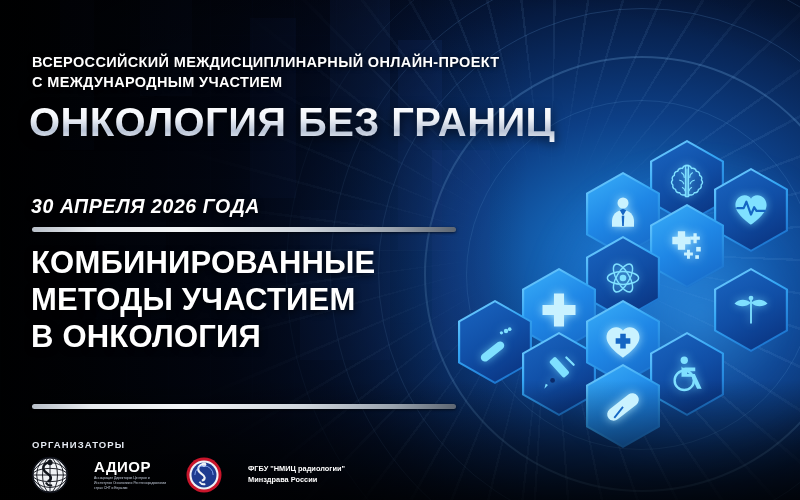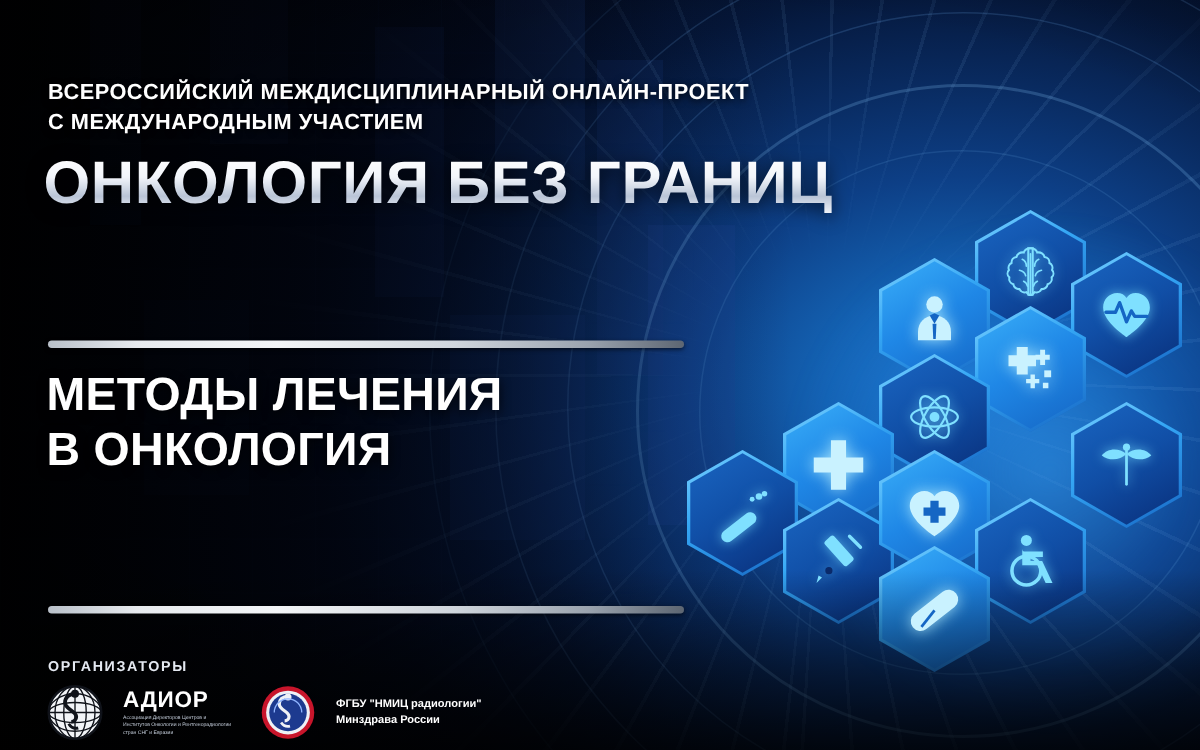--- a/index.html
+++ b/index.html
@@ -78,21 +78,21 @@
 
   .headline{position:absolute;left:31px;top:222px;width:470px;
     color:#ffffff;font-size:31px;font-weight:bold;line-height:1.19;
     letter-spacing:.2px;text-shadow:0 2px 7px rgba(0,0,0,.85);}
   .headline span{display:block;}
 
   
   .org-label{position:absolute;left:32px;top:416px;color:#e4e9f1;
     font-size:9.5px;font-weight:bold;letter-spacing:1.1px;text-transform:uppercase;}
   .orgs{position:absolute;left:30px;top:432px;display:flex;align-items:center;gap:16px;}
-  .org{display:flex;align-items:center;gap:12px;}
+  .org{display:flex;align-items:center;gap:24px;}
   .mark{width:40px;height:40px;flex:0 0 40px;position:relative;}
   .mark svg{display:block;width:40px;height:40px;}
   .org-name{color:#fff;font-size:15px;font-weight:bold;letter-spacing:.5px;line-height:1;}
   .org-sub{color:#c3ccda;font-size:3.4px;line-height:1.5;margin-top:2px;max-width:74px;}
   .org-text2{color:#fff;font-size:7.4px;font-weight:bold;line-height:1.45;}
   .org-text2 span{display:block;}
 
   
   .hexwrap{position:absolute;left:498px;top:140px;width:302px;height:252px;}
   .hex{position:absolute;width:74px;height:84px;display:flex;align-items:center;justify-content:center;}
@@ -308,25 +308,27 @@
 
   <div class="content">
 
     <div class="kicker">
       <span>ВСЕРОССИЙСКИЙ МЕЖДИСЦИПЛИНАРНЫЙ ОНЛАЙН-ПРОЕКТ</span>
       <span>С МЕЖДУНАРОДНЫМ УЧАСТИЕМ</span>
     </div>
 
     <div class="title-main">ОНКОЛОГИЯ БЕЗ ГРАНИЦ</div>
 
+    <div class="date">30 АПРЕЛЯ 2026 ГОДА</div>
 
     <div class="rule rule-top"></div>
 
     <div class="headline">
-      <span>МЕТОДЫ ЛЕЧЕНИЯ</span>
+      <span>КОМБИНИРОВАННЫЕ</span>
+      <span>МЕТОДЫ УЧАСТИЕМ</span>
       <span>В ОНКОЛОГИЯ</span>
     </div>
 
     <div class="rule rule-bottom"></div>
 
     <div class="org-label">ОРГАНИЗАТОРЫ</div>
 
     <div class="orgs">
 
       <div class="org">

